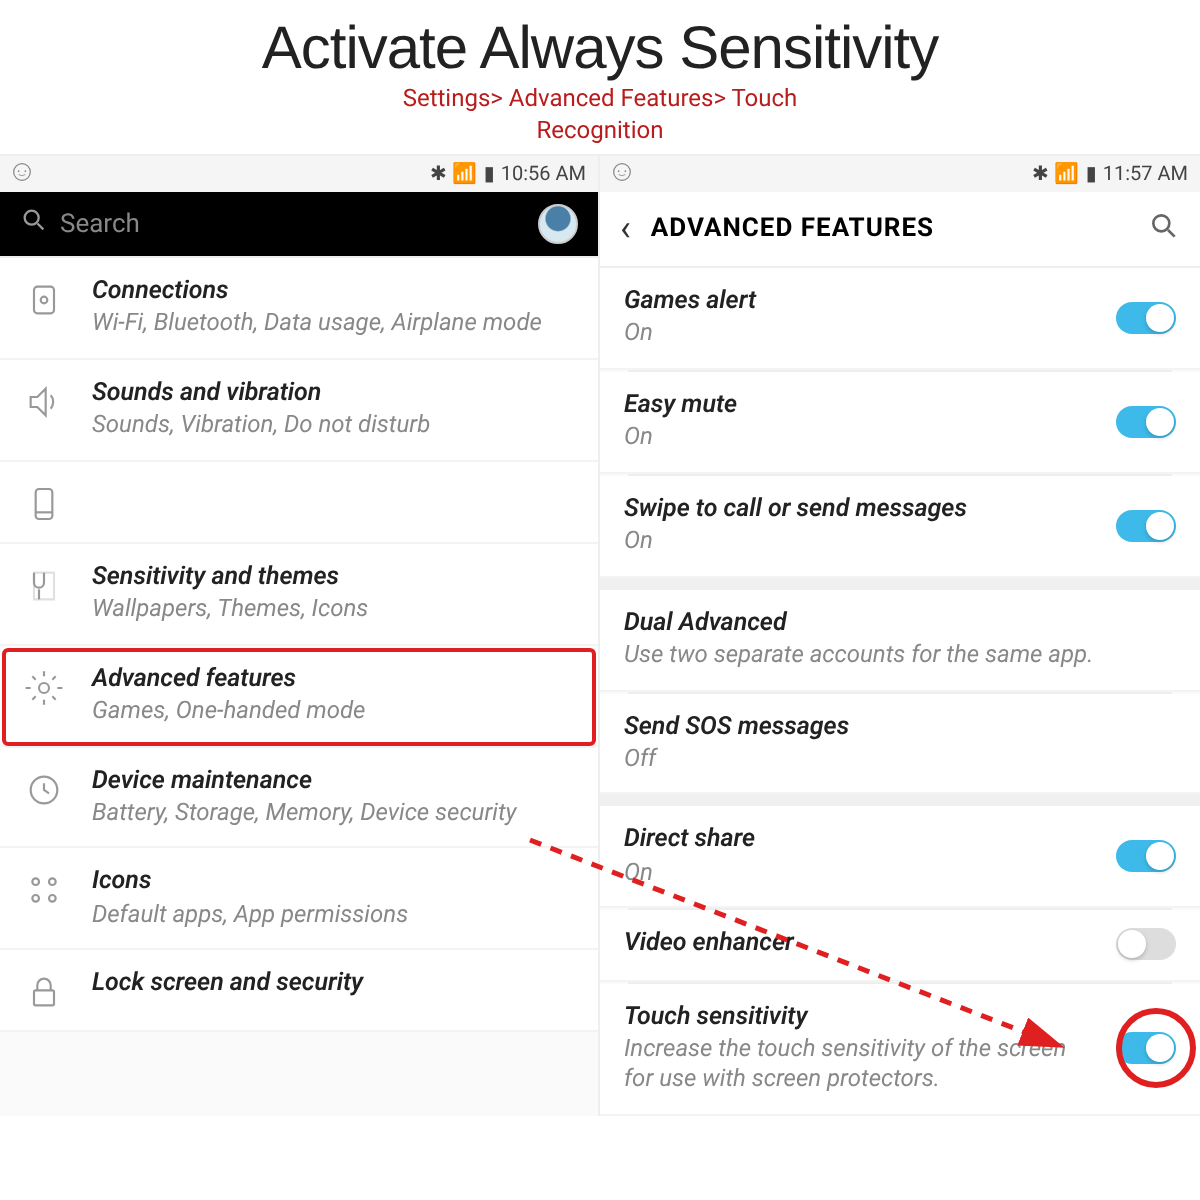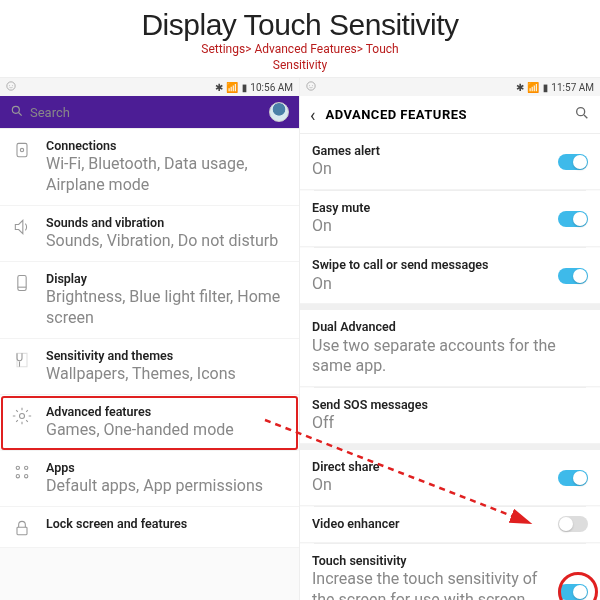--- a/index.html
+++ b/index.html
@@ -6,54 +6,54 @@
   body { width: 600px; height: 600px; background: #fff; font-family: -apple-system, BlinkMacSystemFont, "Segoe UI", Roboto, sans-serif; overflow: hidden; position: relative; }
   .header { text-align: center; padding: 8px 0 4px; }
   .header-title { font-size: 30px; font-weight: 400; letter-spacing: -0.5px; color: #222; font-family: "Avenir Next", "Century Gothic", sans-serif; }
   .header-path { font-size: 12px; color: #b91c1c; line-height: 1.3; }
   .phones { display: flex; border-top: 1px solid #eee; }
   .phone { width: 300px; background: #fafafa; }
   .phone:first-child { border-right: 1px solid #eee; }
   .statusbar { height: 18px; background: #f5f5f5; display: flex; align-items: center; justify-content: space-between; padding: 0 6px; font-size: 10px; color: #444; }
   .statusbar .right { display: flex; gap: 3px; align-items: center; }
   .statusbar svg { width: 10px; height: 10px; }
-  .searchbar { display: flex; align-items: center; padding: 6px 10px; gap: 8px; background: #4c1d95; border-bottom: 1px solid #eee; }
+  .searchbar { display: flex; align-items: center; padding: 6px 10px; gap: 8px; background: #000000; border-bottom: 1px solid #eee; }
   .searchbar .input { flex: 1; display: flex; align-items: center; gap: 6px; color: #888; font-size: 13px; }
   .avatar { width: 20px; height: 20px; border-radius: 50%; background: radial-gradient(circle at 50% 35%, #4a7fa8 40%, #d8e8f0 45%); border: 1px solid #ccc; }
   .afheader { display: flex; align-items: center; padding: 8px 10px; gap: 10px; background: #fff; border-bottom: 1px solid #eee; }
   .afheader .title { font-weight: 700; font-size: 13px; letter-spacing: 0.5px; flex: 1; }
-  .row { display: flex; align-items: flex-start; padding: 9px 12px; gap: 14px; background: #fff; border-bottom: 1px solid #f3f3f3; position: relative; }
+  .row { display: flex; align-items: flex-start; padding: 9px 12px; gap: 14px; background: #fff; border-bottom: 1px solid #f3f3f3; position: relative; font-style: italic; }
   .row .icon { width: 20px; height: 20px; flex-shrink: 0; color: #888; margin-top: 2px; }
   .row .icon svg { width: 20px; height: 20px; stroke: #999; fill: none; stroke-width: 1.3; }
   .row .text { flex: 1; min-width: 0; }
   .row .title { font-size: 12.5px; font-weight: 600; color: #222; line-height: 1.3; }
-  .row .sub { font-size: 16px; color: #888; line-height: 1.3; }
+  .row .sub { font-size: 12px; color: #888; line-height: 1.3; }
   .toggle { width: 30px; height: 16px; border-radius: 10px; position: relative; flex-shrink: 0; align-self: center; }
   .toggle.on { background: #3ebaea; }
   .toggle.off { background: #ddd; }
   .toggle .knob { position: absolute; width: 14px; height: 14px; border-radius: 50%; background: #fff; top: 1px; box-shadow: 0 1px 2px rgba(0,0,0,0.2); }
   .toggle.on .knob { right: 1px; }
   .toggle.off .knob { left: 1px; }
   .highlight { outline: 2px solid #e02020; outline-offset: -3px; border-radius: 4px; }
   .divider { height: 6px; background: #f0f0f0; }
   .sep { height: 1px; background: #eee; margin: 0 14px; }
   .redcircle { position: absolute; width: 40px; height: 40px; border: 3px solid #e02020; border-radius: 50%; right: 2px; top: 50%; transform: translateY(-50%); pointer-events: none; }
   .arrow { position: absolute; left: 260px; top: 415px; width: 280px; height: 120px; pointer-events: none; z-index: 10; }
   .reddit-icon { width: 16px; height: 16px; }
   .back { font-size: 18px; color: #333; }
   .search-icon { color: #888; }
 </style>
 </head>
 <body>
 
 <div class="header">
-  <div class="header-title">Display Touch Sensitivity</div>
+  <div class="header-title">Activate Always Sensitivity</div>
   <div class="header-path">
     <span>Settings&gt; Advanced Features&gt; Touch</span><br>
-    <span>Sensitivity</span>
+    <span>Recognition</span>
   </div>
 </div>
 
 <div class="phones">
 
   <div class="phone">
     <div class="statusbar">
       <span>
         <svg viewBox="0 0 24 24" class="reddit-icon">
             <circle cx="12" cy="12" r="10" fill="none" stroke="#888" stroke-width="1.5"></circle>
@@ -100,65 +100,71 @@
           <span class="text">
             <div class="title">Sounds and vibration</div>
             <div class="sub">Sounds, Vibration, Do not disturb</div>
           </span>
         </div>
         <div class="row">
           <span class="icon"><svg viewBox="0 0 24 24">
               <rect x="7" y="3" width="10" height="18" rx="2"></rect>
               <line x1="7" y1="17" x2="17" y2="17"></line>
             </svg></span>
-          <span class="text">
-            <div class="title">Display</div>
-            <div class="sub">Brightness, Blue light filter, Home screen</div>
-          </span>
         </div>
         <div class="row">
           <span class="icon"><svg viewBox="0 0 24 24">
               <path d="M6 4v6a3 3 0 006 0V4"></path>
               <path d="M6 4h12v16H6z" opacity="0.3"></path>
               <line x1="9" y1="20" x2="9" y2="14"></line>
             </svg></span>
           <span class="text">
             <div class="title">Sensitivity and themes</div>
             <div class="sub">Wallpapers, Themes, Icons</div>
           </span>
         </div>
         <div class="row highlight">
           <span class="icon"><svg viewBox="0 0 24 24">
               <circle cx="12" cy="12" r="3"></circle>
               <path d="M12 2v3M12 19v3M4 12H1M23 12h-3M5 5l2 2M17 17l2 2M5 19l2-2M17 7l2-2"></path>
             </svg></span>
           <span class="text">
             <div class="title">Advanced features</div>
             <div class="sub">Games, One-handed mode</div>
+          </span>
+        </div>
+        <div class="row">
+          <span class="icon"><svg viewBox="0 0 24 24">
+              <circle cx="12" cy="12" r="8"></circle>
+              <path d="M12 8v4l3 2"></path>
+            </svg></span>
+          <span class="text">
+            <div class="title">Device maintenance</div>
+            <div class="sub">Battery, Storage, Memory, Device security</div>
           </span>
         </div>
         <div class="row">
           <span class="icon"><svg viewBox="0 0 24 24">
               <circle cx="7" cy="7" r="2"></circle>
               <circle cx="17" cy="7" r="2"></circle>
               <circle cx="7" cy="17" r="2"></circle>
               <circle cx="17" cy="17" r="2"></circle>
             </svg></span>
           <span class="text">
-            <div class="title">Apps</div>
+            <div class="title">Icons</div>
             <div class="sub">Default apps, App permissions</div>
           </span>
         </div>
         <div class="row">
           <span class="icon"><svg viewBox="0 0 24 24">
               <rect x="6" y="11" width="12" height="9" rx="1"></rect>
               <path d="M8 11V8a4 4 0 018 0v3"></path>
             </svg></span>
           <span class="text">
-            <div class="title">Lock screen and features</div>
+            <div class="title">Lock screen and security</div>
           </span>
         </div>
       </div>
   </div>
 
   <div class="phone">
     <div class="statusbar">
       <span>
         <svg viewBox="0 0 24 24" class="reddit-icon">
             <circle cx="12" cy="12" r="10" fill="none" stroke="#888" stroke-width="1.5"></circle>

